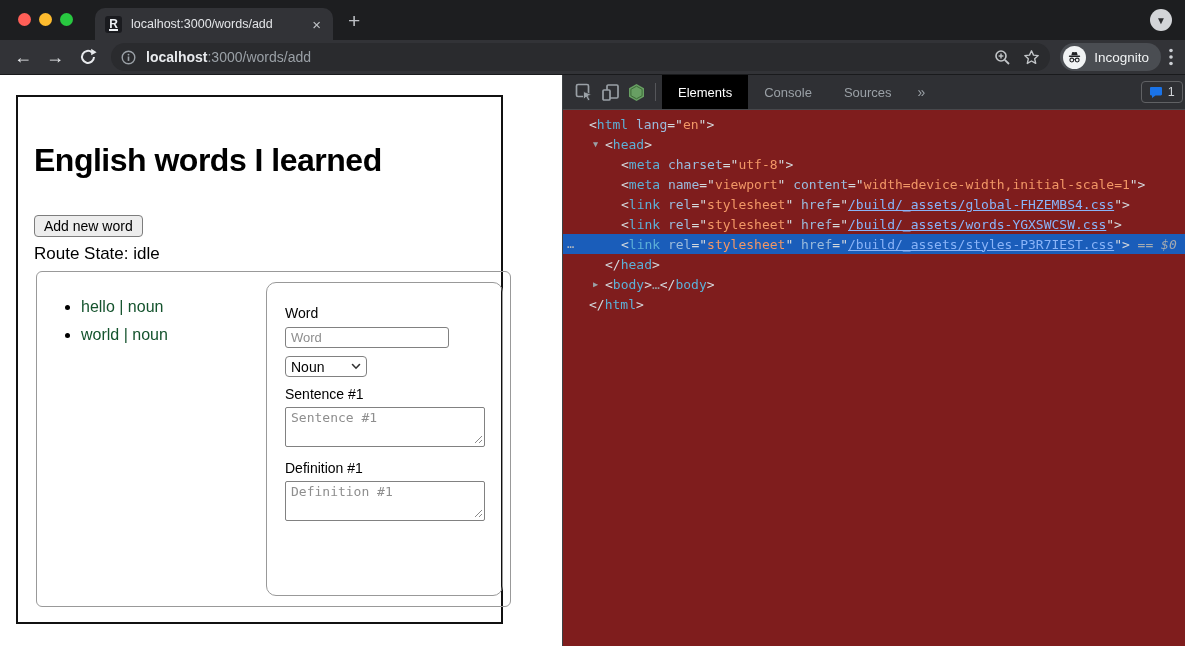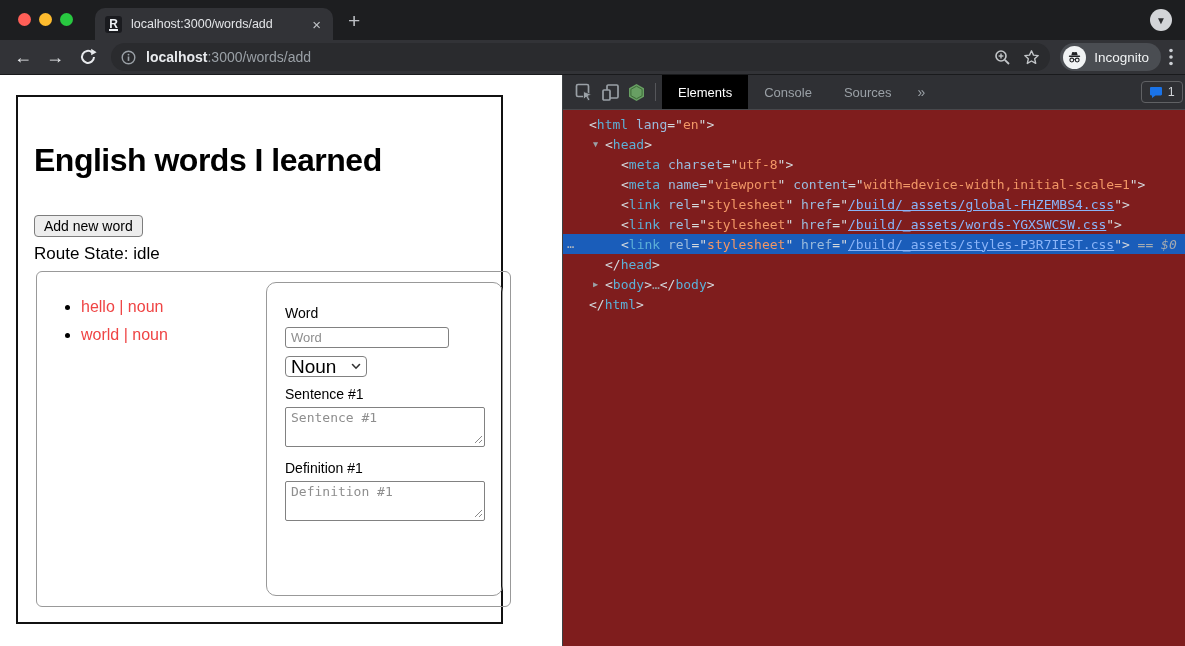--- a/index.html
+++ b/index.html
@@ -46,31 +46,31 @@
             box-sizing:border-box;padding:0 16px;}
   .page h1{margin:46px 0 0;font-size:32px;line-height:1.1;font-weight:bold;color:#000;letter-spacing:-0.5px;}
   .btn{display:inline-block;background:#ededed;border:1px solid #7d7d7d;border-radius:4px;
        font-family:"Liberation Sans",sans-serif;font-size:14px;color:#000;padding:2px 9px;}
   .add-row{margin-top:37px;}
   .route-state{margin-top:7px;font-size:17px;color:#000;}
   .outer-panel{position:relative;margin-top:7px;margin-left:2px;width:475px;height:336px;
                border:1px solid #999;border-radius:6px;box-sizing:border-box;}
   .word-list{margin:26px 0 0;padding-left:44px;font-size:16px;}
   .word-list li{margin-bottom:10px;color:#000;}
-  .word-link{color:#ef4444;text-decoration:underline;text-decoration-color:rgba(42,67,221,.0);}
+  .word-link{color:#14532d;text-decoration:underline;text-decoration-color:rgba(42,67,221,.0);}
   .word-link{text-decoration:none;}
   .form-panel{position:absolute;right:7px;top:10px;width:237px;height:314px;border:1px solid #999;
               border-radius:10px;box-sizing:border-box;padding:13px 0 0 18px;}
   .form-state{font-size:17px;color:#000;}
   .f-label{display:block;font-size:14px;color:#000;margin-top:9px;}
   .txt-input{display:block;margin-top:6px;width:152px;height:15px;padding:2px 5px;border:1px solid #818181;
              border-radius:3px;font-family:"Liberation Sans",sans-serif;font-size:13px;color:#222;}
   .txt-input::placeholder{color:#8e8e8e;}
   .select{margin-top:8px;width:70px;height:19px;border:1px solid #818181;border-radius:4px;
-          display:flex;align-items:center;padding:0 5px;font-size:19px;color:#000;}
+          display:flex;align-items:center;padding:0 5px;font-size:14px;color:#000;}
   .select svg{margin-left:auto;}
   .ta-wrap{position:relative;display:inline-block;margin-top:5px;}
   .ta{display:block;width:188px;height:34px;padding:2px 5px;border:1px solid #818181;border-radius:2px;
       font-family:"DejaVu Sans Mono",monospace;font-size:13px;color:#222;resize:none;}
   .ta::placeholder{color:#8e8e8e;}
   .ta-handle{position:absolute;right:2px;bottom:3px;pointer-events:none;}
   .submit-row{margin-top:12px;}
 
   
   .devtools{position:absolute;left:562px;top:75px;width:711px;height:571px;background:#7f1d1d;

